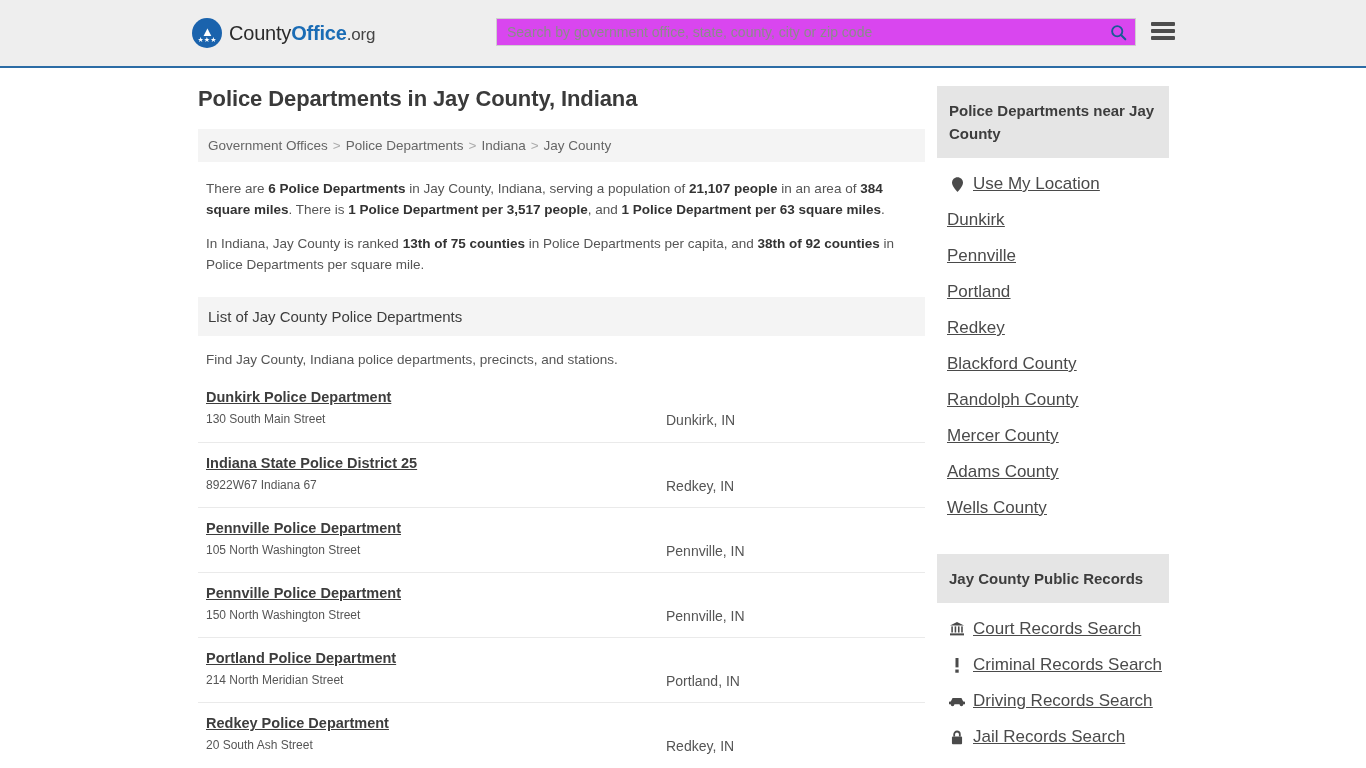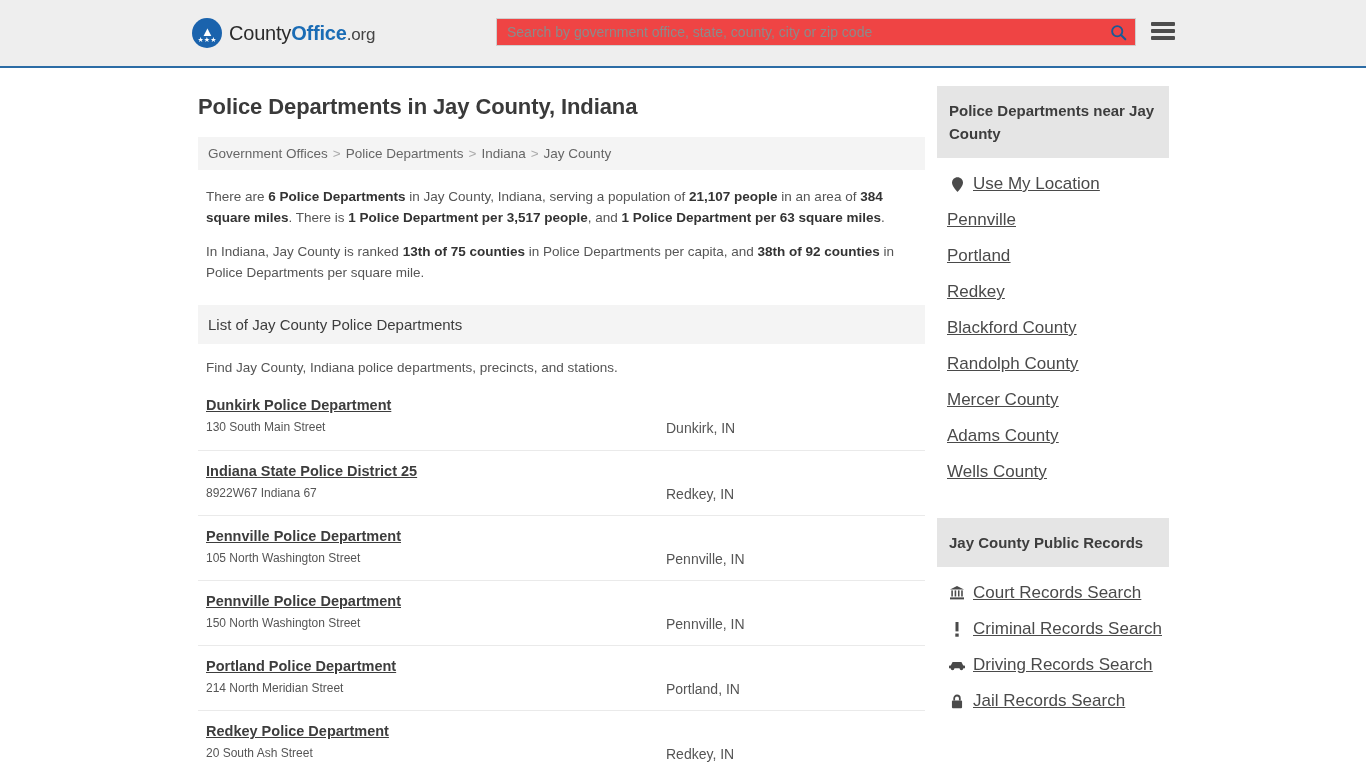--- a/index.html
+++ b/index.html
@@ -60,21 +60,21 @@
   .brand-text .b1 { color: #2a2a2a; }
   .brand-text .b2 { color: #1a6cb5; font-weight: bold; }
   .brand-text .b3 { color: #444444; font-size: 17px; }
 
   .search-wrap {
     position: absolute;
     left: 496px;
     top: 18px;
     width: 640px;
     height: 28px;
-    background: #ef4444;
+    background: #d946ef;
     border: 1px solid #cfcfcf;
     display: flex;
     align-items: center;
   }
   .search-input {
     border: none;
     outline: none;
     flex: 1;
     height: 26px;
     padding: 0 10px;
@@ -121,21 +121,21 @@
     padding-left: 198px;
     padding-top: 18px;
   }
   .main-col { width: 727px; }
   .side-col { width: 232px; margin-left: 12px; }
 
   h1.page-title {
     font-size: 22px;
     font-weight: bold;
     color: #3a3a3a;
-    margin: 8px 0 17px 0;
+    margin: 0 0 17px 0;
     letter-spacing: -0.1px;
   }
 
   .breadcrumb {
     background: #f4f4f4;
     padding: 9px 10px;
     font-size: 13.5px;
     color: #666;
     margin-bottom: 16px;
   }
@@ -313,20 +313,24 @@
       <div>
         <div class="side-head">Police Departments near Jay County</div>
         <div class="side-links" id="near-links">
             <a href="#" class="side-link">
               <span class="ico">
                 <svg width="11" height="15" viewBox="0 0 12 16">
                   <path d="M6 0C2.7 0 0 2.7 0 6c0 4 6 10 6 10s6-6 6-10c0-3.3-2.7-6-6-6z" fill="#4a4a4a"></path>
                 </svg>
               </span>
               <span class="label">Use My Location</span>
+            </a>
+            <a href="#" class="side-link no-ico">
+              <span class="ico" style="width: 0px; flex: 0 0 0px; margin: 0px;"></span>
+              <span class="label">Dunkirk</span>
             </a>
             <a href="#" class="side-link no-ico">
               <span class="ico" style="width: 0px; flex: 0 0 0px; margin: 0px;"></span>
               <span class="label">Pennville</span>
             </a>
             <a href="#" class="side-link no-ico">
               <span class="ico" style="width: 0px; flex: 0 0 0px; margin: 0px;"></span>
               <span class="label">Portland</span>
             </a>
             <a href="#" class="side-link no-ico">

